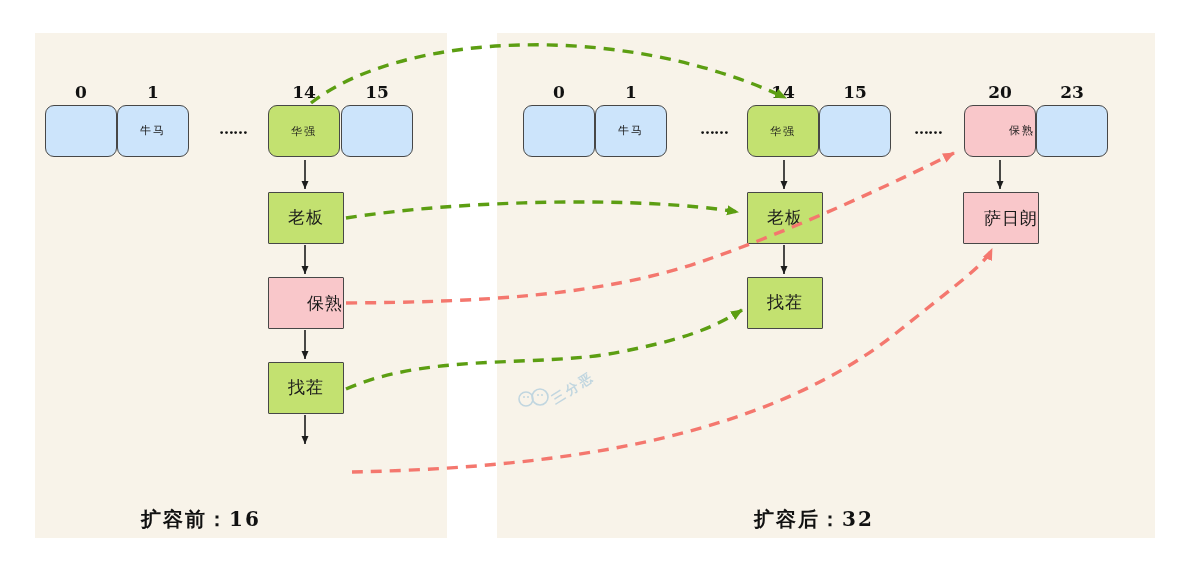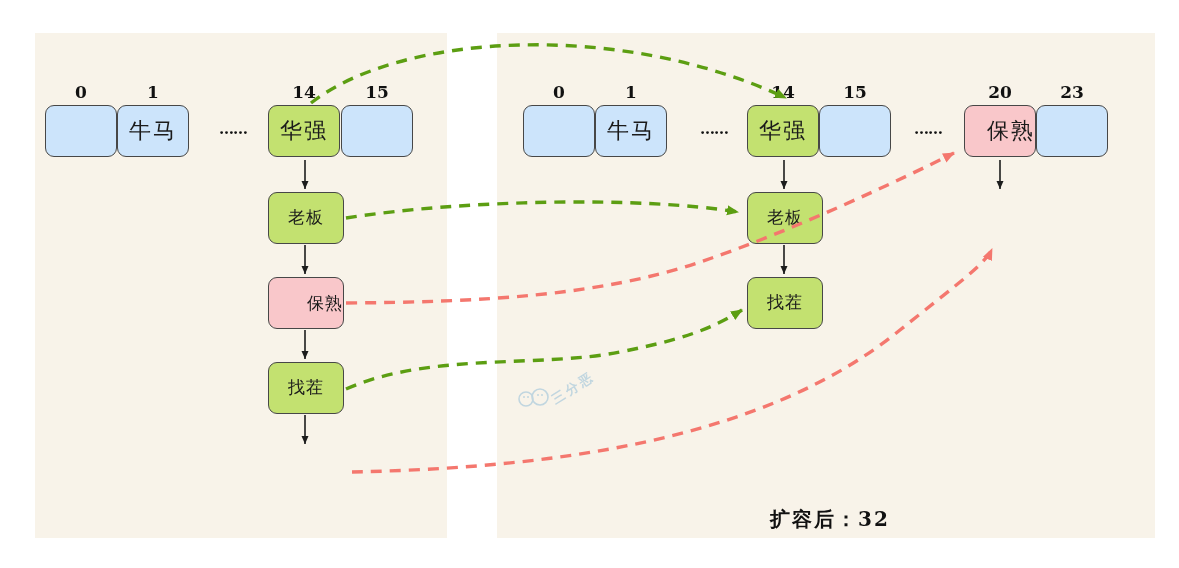--- a/index.html
+++ b/index.html
@@ -5,22 +5,22 @@
   html,body{margin:0;padding:0;background:#fff;}
   .canvas{position:relative;width:1179px;height:568px;background:#fff;overflow:hidden;
           font-family:"DejaVu Serif","Liberation Serif",serif;color:#1a1a1a;}
   .panel{position:absolute;top:33px;height:505px;background:var(--panel_bg);}
   #panel-before{left:35px;width:412px;}
   #panel-after{left:497px;width:658px;}
 
   .cell{position:absolute;top:82px;width:72px;text-align:center;}
   .idx{height:20px;font-weight:bold;font-size:17px;color:#111;}
   .box{margin-top:3px;height:50px;border:1.6px solid var(--border);border-radius:9px;
-       line-height:50px;font-size:22px;letter-spacing:2px;}
-  .node{position:absolute;width:74px;height:50px;border:1.6px solid var(--border);border-radius:9px;
+       line-height:50px;font-size:11px;letter-spacing:2px;}
+  .node{position:absolute;width:74px;height:50px;border:1.6px solid var(--border);border-radius:1px;
         line-height:50px;text-align:center;font-size:17px;letter-spacing:1px;}
   .blue{background:var(--cell_blue);}
   .green{background:var(--cell_green);font-family:Liberation Serif, serif;}
   .pink{background:var(--cell_pink);text-align:right;}
   .dots{position:absolute;width:44px;text-align:center;font-weight:bold;font-size:15px;
         letter-spacing:-1px;color:#111;}
   .caption{position:absolute;font-weight:bold;font-size:20px;letter-spacing:2px;color:#111;}
 
   svg.overlay{position:absolute;left:0;top:0;pointer-events:none;}
   .dash-green{stroke:var(--green_arrow);stroke-width:3.4;fill:none;stroke-dasharray:11 8;}
@@ -58,20 +58,21 @@
   </div>
   <div class="cell" style="left:341px">
     <div class="idx">15</div>
     <div class="box blue"></div>
   </div>
 
   <div class="node green" style="left:268px;top:192px">老板</div>
   <div class="node pink" style="left:268px;top:277px">保熟</div>
   <div class="node green" style="left:268px;top:362px">找茬</div>
 
+  <div class="caption" style="left:141px;top:506px">扩容前：16</div>
 
   <div class="cell" style="left:523px">
     <div class="idx">0</div>
     <div class="box blue"></div>
   </div>
   <div class="cell" style="left:595px">
     <div class="idx">1</div>
     <div class="box blue">牛马</div>
   </div>
   <div class="dots" style="left:692px;top:120px">……</div>
@@ -88,22 +89,23 @@
     <div class="idx">20</div>
     <div class="box pink">保熟</div>
   </div>
   <div class="cell" style="left:1036px">
     <div class="idx">23</div>
     <div class="box blue"></div>
   </div>
 
   <div class="node green" style="left:747px;top:192px">老板</div>
   <div class="node green" style="left:747px;top:277px">找茬</div>
+  <div class="node pink" style="left:963px;top:192px">萨日朗</div>
 
-  <div class="caption" style="left:770px;top:506px">扩容后：32</div>
+  <div class="caption" style="left:754px;top:506px">扩容后：32</div>
 
   <div class="wm">
     <svg width="36" height="24" viewBox="0 0 36 24">
       <circle cx="10" cy="15" r="7" fill="none" stroke="currentColor" stroke-width="1.6"></circle>
       <circle cx="24" cy="13" r="8" fill="none" stroke="currentColor" stroke-width="1.6"></circle>
       <circle cx="8" cy="13" r="1" fill="currentColor"></circle>
       <circle cx="12" cy="13" r="1" fill="currentColor"></circle>
       <circle cx="22" cy="11" r="1" fill="currentColor"></circle>
       <circle cx="26" cy="11" r="1" fill="currentColor"></circle>
     </svg>

